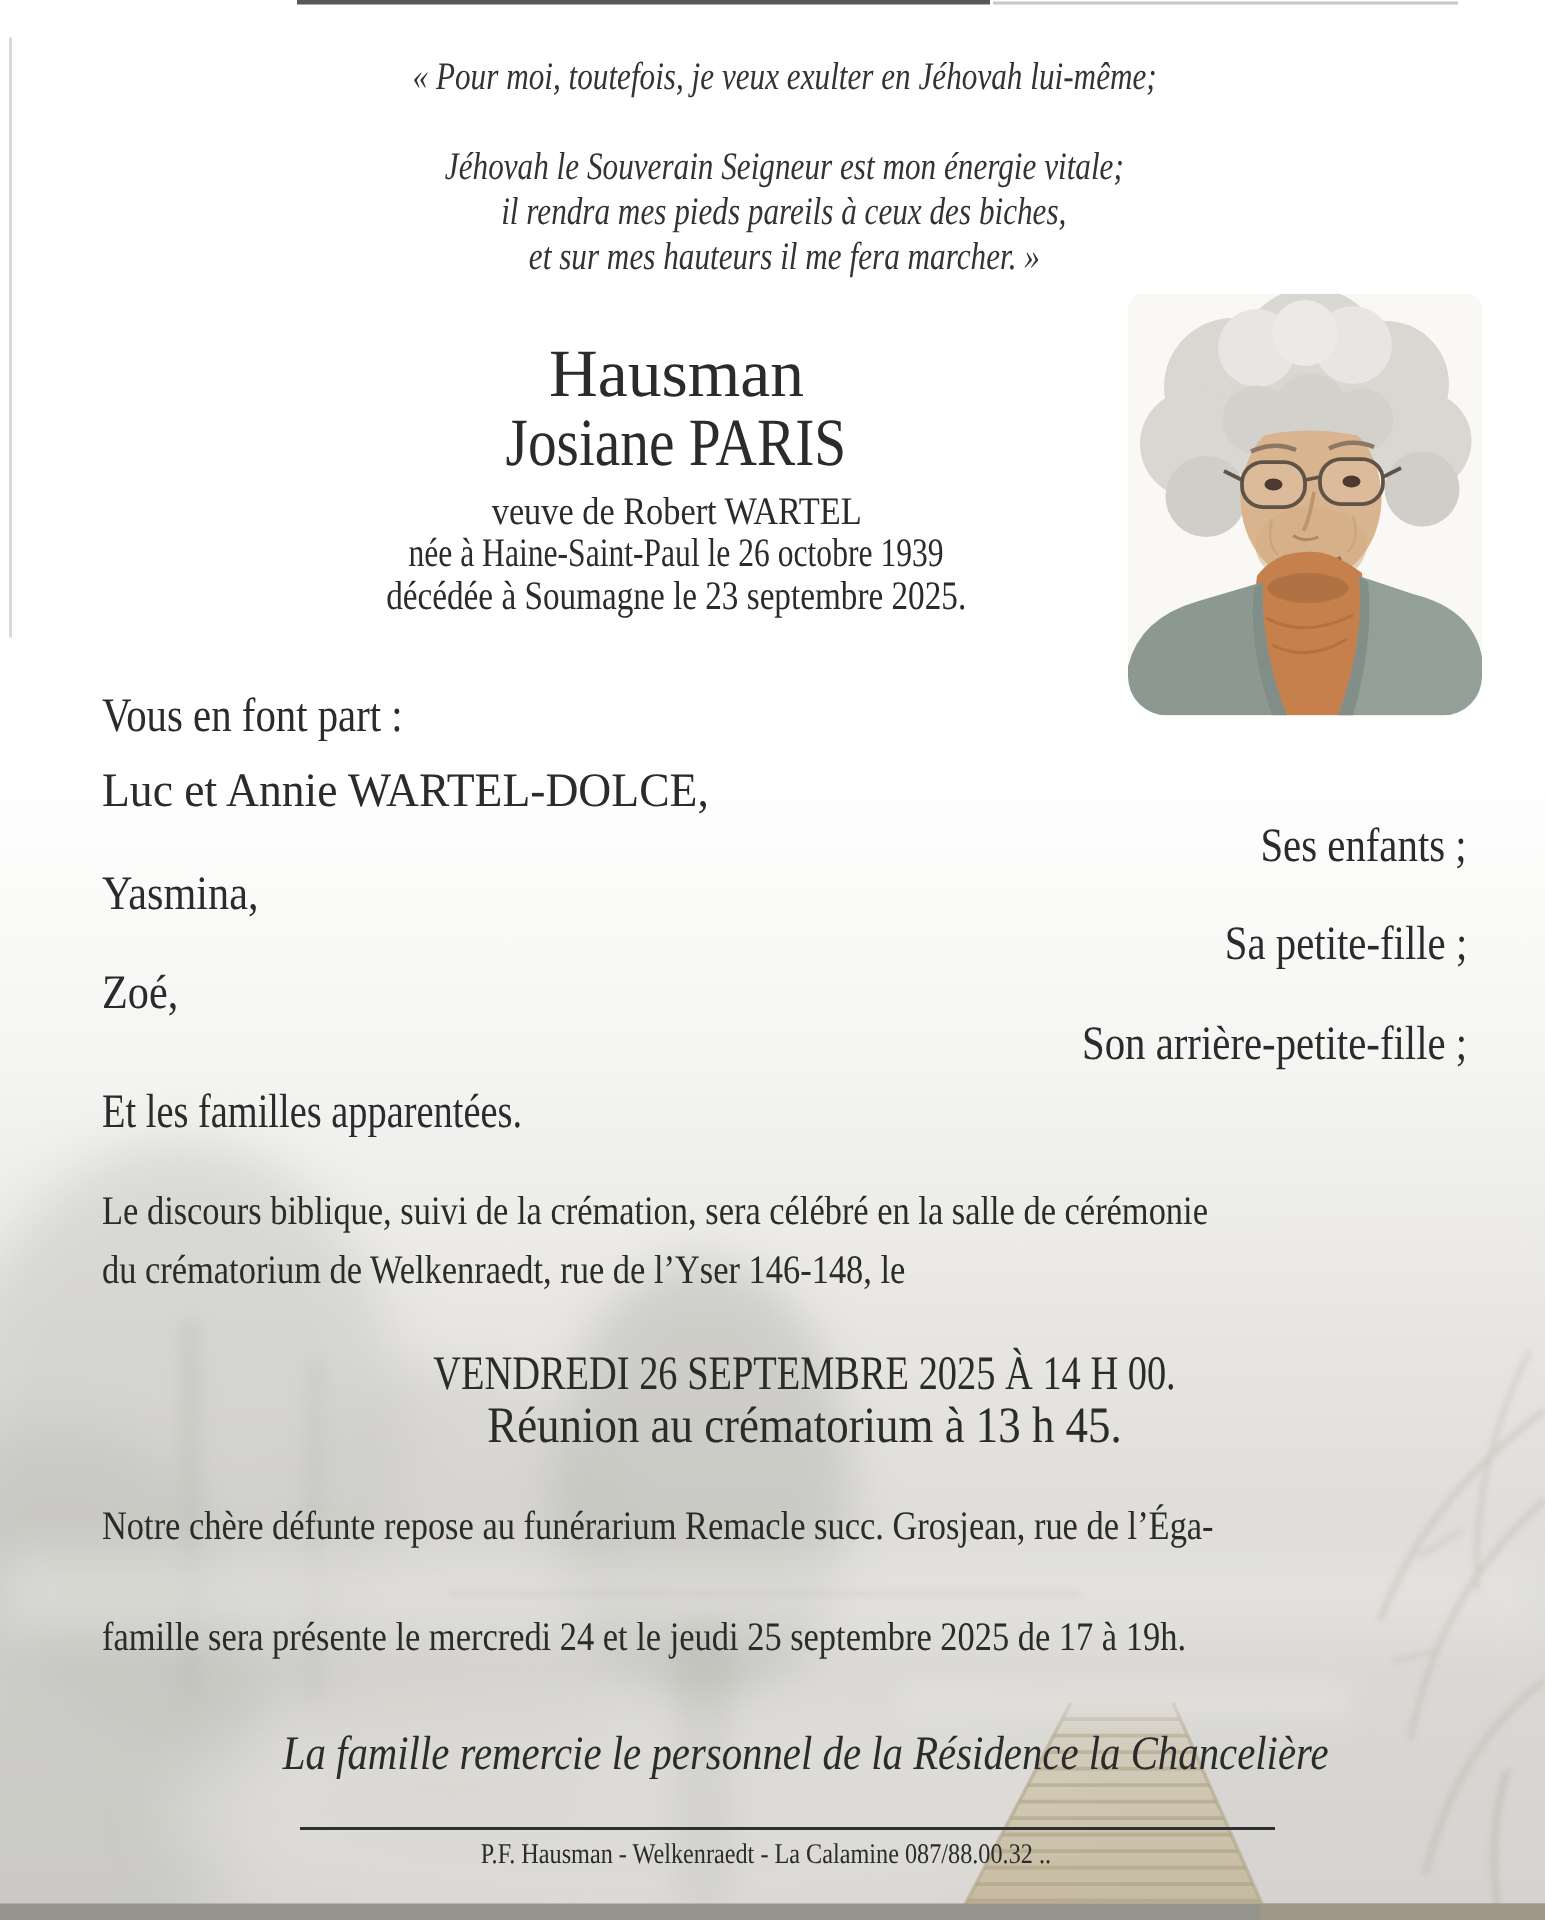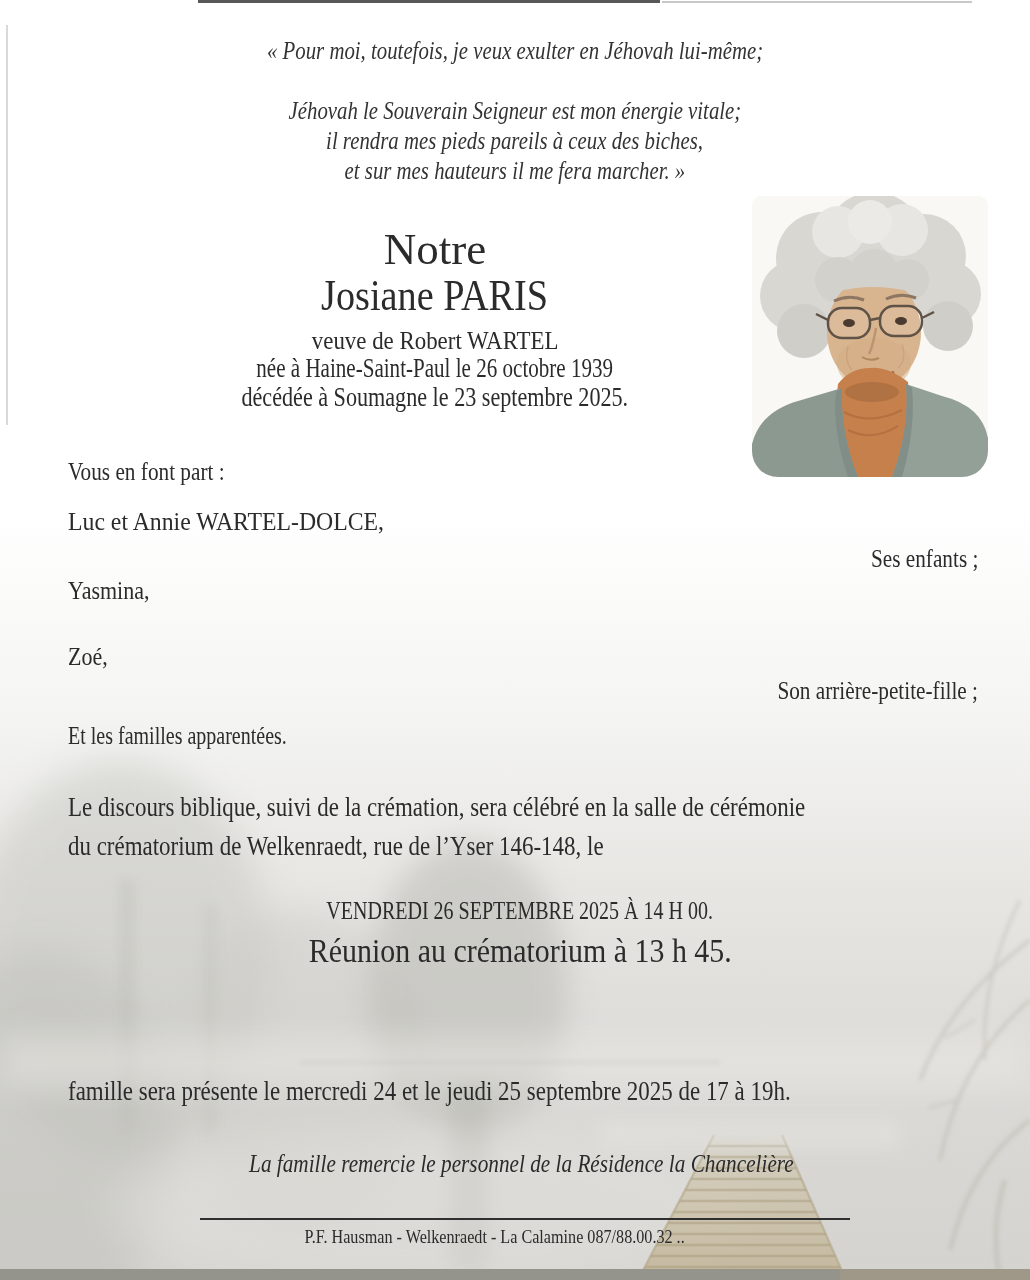--- a/index.html
+++ b/index.html
@@ -17,24 +17,24 @@
   .sl88 .tx{ transform:scaleX(.88); transform-origin:0 50%; }
   .sl95 .tx{ transform:scaleX(.95); transform-origin:0 50%; }
   .sc78 .tx{ transform:scaleX(.78); transform-origin:50% 50%; }
   .sc80 .tx{ transform:scaleX(.80); transform-origin:50% 50%; }
   .sc82 .tx{ transform:scaleX(.82); transform-origin:50% 50%; }
   .sc85 .tx{ transform:scaleX(.85); transform-origin:50% 50%; }
   .sc88 .tx{ transform:scaleX(.88); transform-origin:50% 50%; }
   .sr85 .tx{ transform:scaleX(.85); transform-origin:100% 50%; }
   .italic { font-style:italic; }
   .bold   { font-weight:normal; }
-  .center { text-align:center; }
+  .center { text-align:center;padding-left:16px; }
   .right  { text-align:right; }
   .fs19{font-size:19px}.fs26{font-size:26px}.fs27{font-size:27px}
-  .fs28{font-size:34px}.fs29{font-size:25px}.fs45{font-size:45px}
+  .fs28{font-size:34px}.fs29{font-size:32px}.fs45{font-size:45px}
   .quote { color:#333; }
   .photo {
     position:absolute; left:752px; top:196px; width:236px; height:281px;
     background:#f8f7f4; border-radius:10px 10px 26px 26px; overflow:hidden;
   }
   .rule { position:absolute; left:200px; top:1218px; width:650px; height:2px; background:#2f2f2f; }
   .scene { position:absolute; left:0; top:0; }
 </style>
 </head>
 <body>
@@ -109,21 +109,21 @@
       <rect x="0" y="1269" width="1030" height="11" fill="#95948c"></rect>
       <rect x="840" y="1269" width="190" height="11" fill="#a49a88" opacity="0.7"></rect>
     </g>
   </svg>
 
   <div class="abs center quote italic fs26 sc80" style="left:0;right:0;top:36px"><span class="tx">« Pour moi, toutefois, je veux exulter en Jéhovah lui-même;</span></div>
   <div class="abs center quote italic fs26 sc80" style="left:0;right:0;top:96px"><span class="tx">Jéhovah le Souverain Seigneur est mon énergie vitale;</span></div>
   <div class="abs center quote italic fs26 sc80" style="left:0;right:0;top:126px"><span class="tx">il rendra mes pieds pareils à ceux des biches,</span></div>
   <div class="abs center quote italic fs26 sc80" style="left:0;right:0;top:156px"><span class="tx">et sur mes hauteurs il me fera marcher. »</span></div>
 
-  <div class="abs center fs45" style="left:70px;width:730px;top:224px"><span class="tx">Notre</span></div>
+  <div class="abs center fs45" style="left:70px;width:730px;top:224px"><span class="tx">Hausman</span></div>
   <div class="abs center fs26 sc88" style="left:70px;width:730px;top:326px"><span class="tx">veuve de Robert WARTEL</span></div>
   <div class="abs center fs45 sc85" style="left:70px;width:730px;top:270px"><span class="tx">Josiane PARIS</span></div>
   <div class="abs center fs27 sc78" style="left:70px;width:730px;top:353px"><span class="tx">née à Haine-Saint-Paul le 26 octobre 1939</span></div>
   <div class="abs center fs27 sc82" style="left:70px;width:730px;top:382px"><span class="tx">décédée à Soumagne le 23 septembre 2025.</span></div>
 
   <div class="photo">
     <svg width="236" height="281" viewBox="0 0 236 281" aria-hidden="true">
       <rect width="236" height="281" fill="#f9f8f5"></rect>
 
       <g fill="#d8d7d2">
@@ -185,32 +185,34 @@
       </g>
     </svg>
   </div>
 
   <div class="abs fs29 sl85" style="left:68px;top:458px"><span class="tx">Vous en font part :</span></div>
 
   <div class="abs fs29 sl95" style="left:68px;top:508px"><span class="tx">Luc et Annie WARTEL-DOLCE,</span></div>
   <div class="abs right fs29 sr85" style="right:52px;top:545px"><span class="tx">Ses enfants ;</span></div>
 
   <div class="abs fs29 sl88" style="left:68px;top:577px"><span class="tx">Yasmina,</span></div>
+  <div class="abs right fs29 sr85" style="right:52px;top:610px"><span class="tx">Sa petite-fille ;</span></div>
 
   <div class="abs fs29 sl88" style="left:68px;top:643px"><span class="tx">Zoé,</span></div>
   <div class="abs right fs29 sr85" style="right:52px;top:677px"><span class="tx">Son arrière-petite-fille ;</span></div>
 
   <div class="abs fs29 sl80" style="left:68px;top:722px"><span class="tx">Et les familles apparentées.</span></div>
 
   <div class="abs fs27 sl85" style="left:68px;top:792px"><span class="tx">Le discours biblique, suivi de la crémation, sera célébré en la salle de cérémonie</span></div>
   <div class="abs fs27 sl85" style="left:68px;top:831px"><span class="tx">du crématorium de Welkenraedt, rue de l’Yser 146-148, le</span></div>
 
   <div class="abs center bold fs29 sc80" style="left:10px;width:1020px;top:897px"><span class="tx">VENDREDI 26 SEPTEMBRE 2025 À 14 H 00.</span></div>
   <div class="abs center fs28 sc88" style="left:10px;width:1020px;top:931px"><span class="tx">Réunion au crématorium à 13 h 45.</span></div>
 
+  <div class="abs fs27 sl85" style="left:68px;top:1002px"><span class="tx">Notre chère défunte repose au funérarium Remacle succ. Grosjean, rue de l’Éga-</span></div>
   <div class="abs fs27 sl85" style="left:68px;top:1076px"><span class="tx">famille sera présente le mercredi 24 et le jeudi 25 septembre 2025 de 17 à 19h.</span></div>
 
   <div class="abs center italic fs29 sc85" style="left:12px;width:1018px;top:1150px"><span class="tx">La famille remercie le personnel de la Résidence la Chancelière</span></div>
 
   <div class="rule"></div>
   <div class="abs center fs19 sc85" style="left:0;width:990px;top:1226px"><span class="tx">P.F. Hausman - Welkenraedt - La Calamine 087/88.00.32 ..</span></div>
 
 </div>
 
 </body></html>

